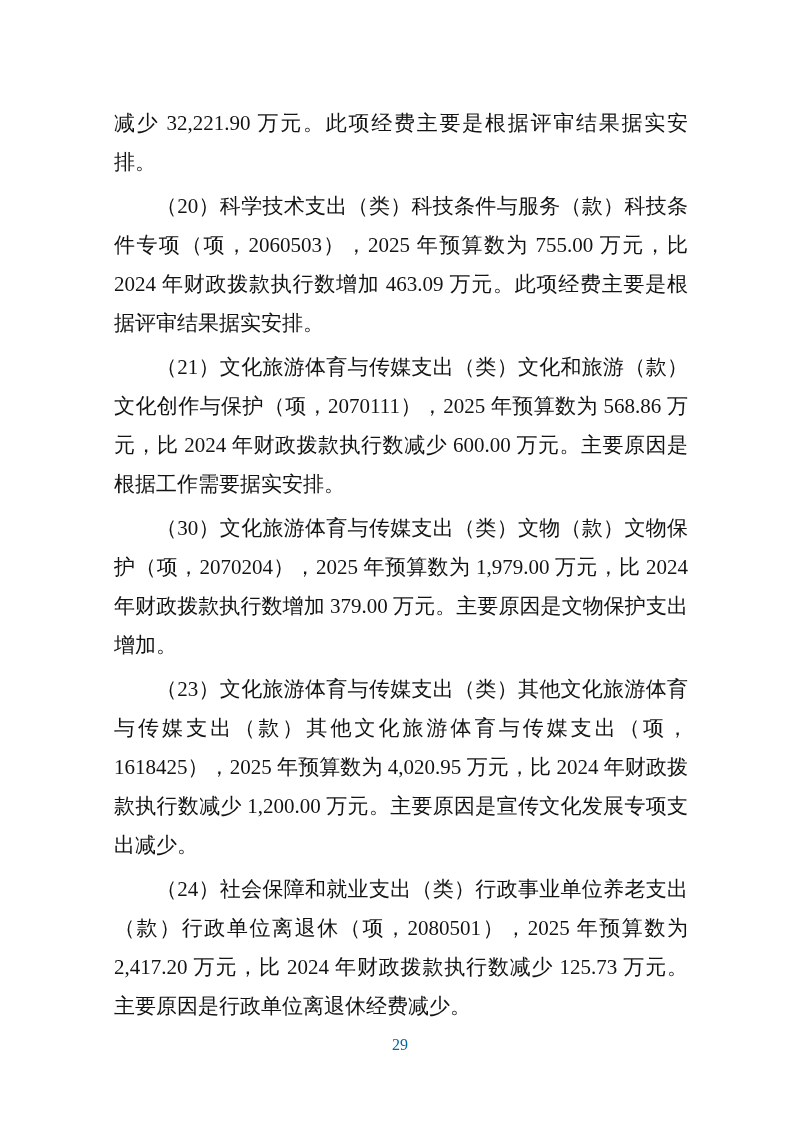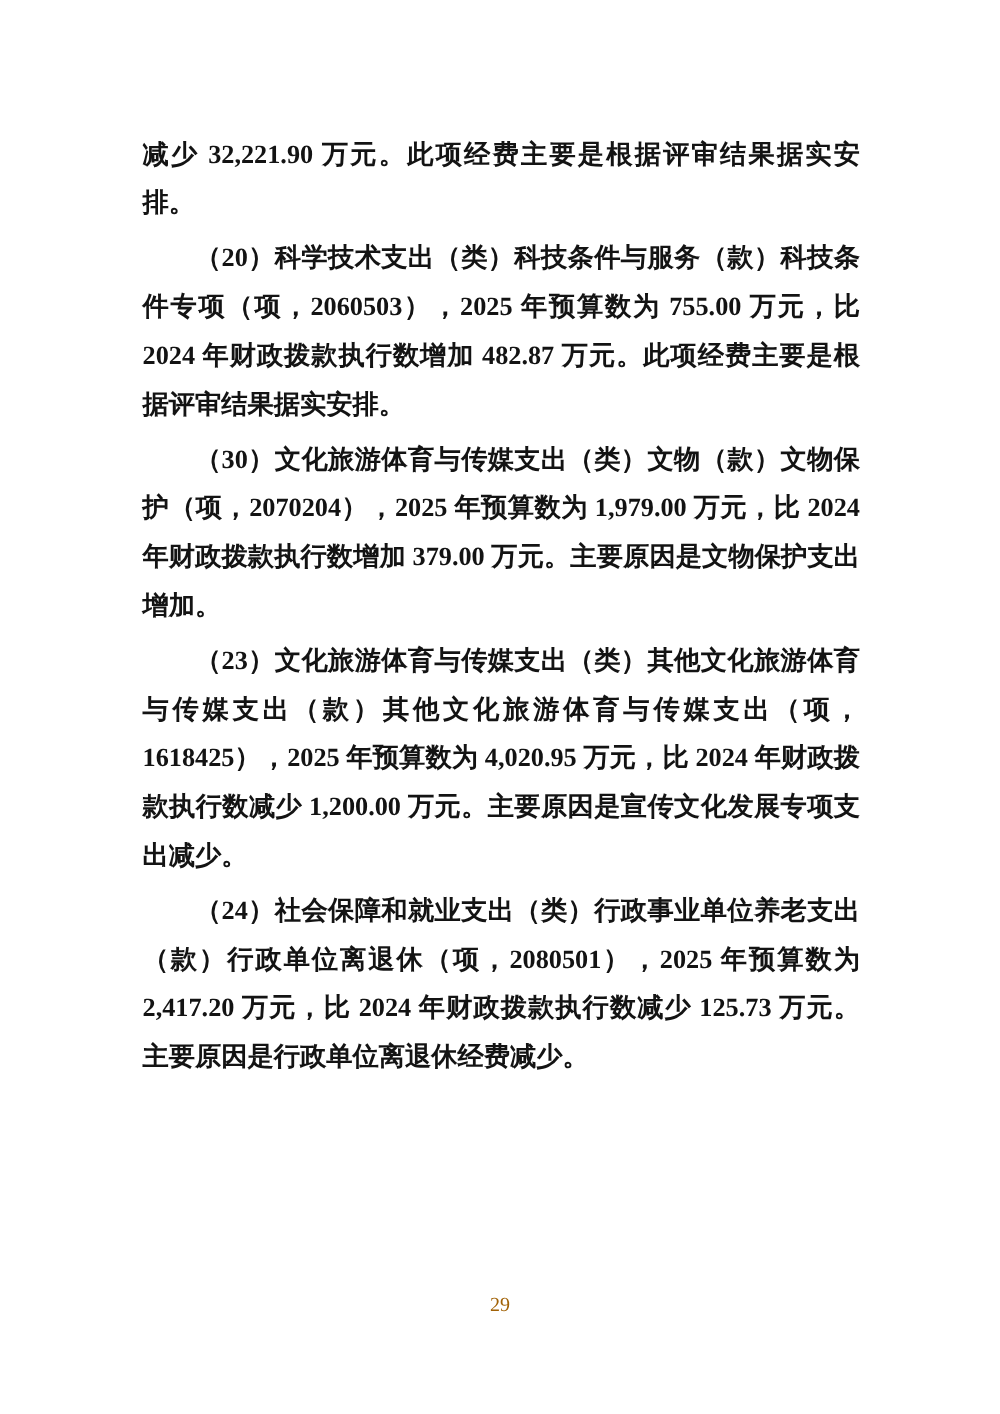--- a/index.html
+++ b/index.html
@@ -21,44 +21,44 @@
     left: 114px;
     top: 104px;
     width: 574px;
     font-size: 21px;
     line-height: 39px;
     text-align: justify;
   }
   .para {
     margin: 0 0 5px 0;
     text-indent: 42px;
-    font-weight: bold;
   }
   .para.no-indent {
     text-indent: 0;
   }
   .para:last-child {
     margin-bottom: 3px;
   }
   .page-number {
     position: absolute;
     top: 1035px;
     left: 0;
     width: 100%;
     text-align: center;
     font-size: 16px;
     line-height: 20px;
-    color: #a16207;
+    color: #0369a1;
   }
 </style>
 </head>
 <body>
 
 <div class="page">
   <div class="content">
     <p class="para no-indent">减少 32,221.90 万元。此项经费主要是根据评审结果据实安排。</p>
-    <p class="para">（20）科学技术支出（类）科技条件与服务（款）科技条件专项（项，2060503），2025 年预算数为 755.00 万元，比 2024 年财政拨款执行数增加 482.87 万元。此项经费主要是根据评审结果据实安排。</p>
+    <p class="para">（20）科学技术支出（类）科技条件与服务（款）科技条件专项（项，2060503），2025 年预算数为 755.00 万元，比 2024 年财政拨款执行数增加 463.09 万元。此项经费主要是根据评审结果据实安排。</p>
+    <p class="para">（21）文化旅游体育与传媒支出（类）文化和旅游（款）文化创作与保护（项，2070111），2025 年预算数为 568.86 万元，比 2024 年财政拨款执行数减少 600.00 万元。主要原因是根据工作需要据实安排。</p>
     <p class="para">（30）文化旅游体育与传媒支出（类）文物（款）文物保护（项，2070204），2025 年预算数为 1,979.00 万元，比 2024 年财政拨款执行数增加 379.00 万元。主要原因是文物保护支出增加。</p>
     <p class="para">（23）文化旅游体育与传媒支出（类）其他文化旅游体育与传媒支出（款）其他文化旅游体育与传媒支出（项，1618425），2025 年预算数为 4,020.95 万元，比 2024 年财政拨款执行数减少 1,200.00 万元。主要原因是宣传文化发展专项支出减少。</p>
     <p class="para">（24）社会保障和就业支出（类）行政事业单位养老支出（款）行政单位离退休（项，2080501），2025 年预算数为 2,417.20 万元，比 2024 年财政拨款执行数减少 125.73 万元。主要原因是行政单位离退休经费减少。</p>
   </div>
   <div class="page-number">29</div>
 </div>
 
 </body></html>

